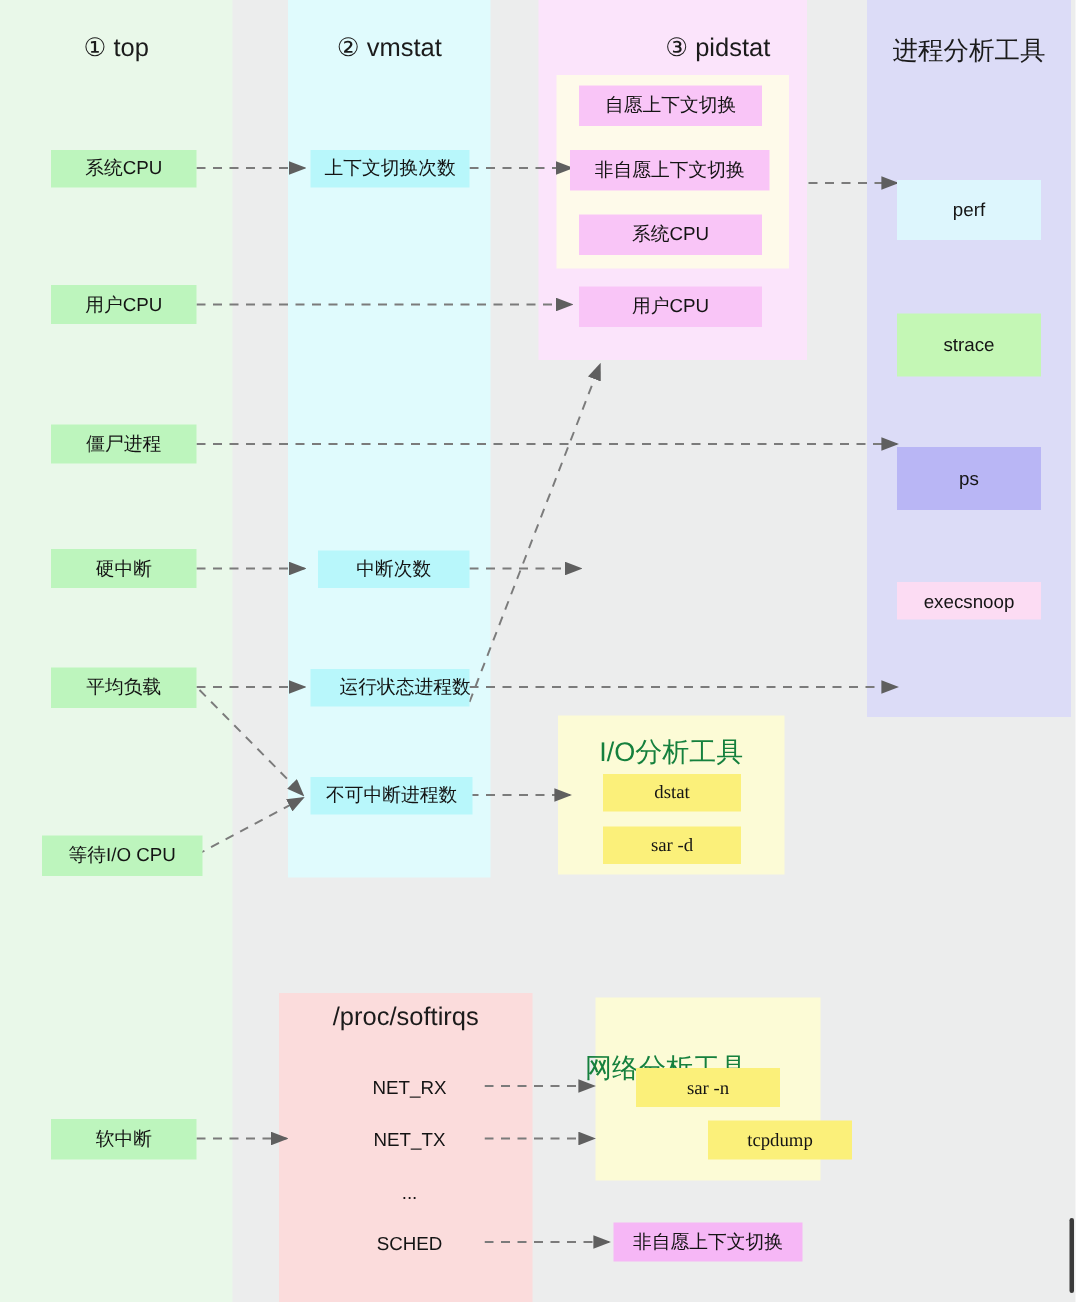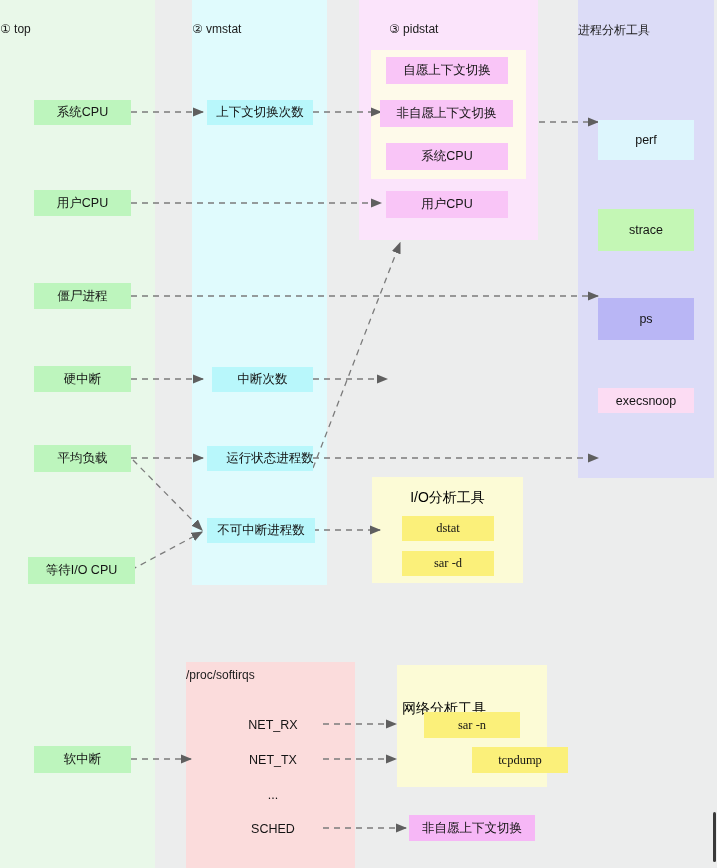--- a/index.html
+++ b/index.html
@@ -7,21 +7,21 @@
   #canvas{position:relative;width:718px;height:868px;background:#eceded;overflow:hidden;}
 
   
   .lane{position:absolute;}
   #lane-top      {left:0;   top:0;   width:155px; height:868px; background:#e9f8e9;}
   #lane-vmstat   {left:192px;top:0;   width:135px; height:585px; background:#e0fbfd;}
   #lane-pidstat  {left:359px;top:0;   width:179px; height:240px; background:#fbe4fb;}
   #lane-tools    {left:578px;top:0;   width:136px; height:478px; background:#dcdcf7;}
   #lane-softirqs {left:186px;top:662px;width:169px;height:206px; background:#fbdcdc;}
 
-  .lane-title{position:absolute;font-size:12px;color:#1b1b1b;white-space:nowrap;}
+  .lane-title{position:absolute;text-align:center;font-size:17px;color:#1b1b1b;white-space:nowrap;}
 
   
   .node{position:absolute;display:flex;align-items:center;justify-content:center;
         font-size:12.5px;color:#141414;white-space:nowrap;box-sizing:border-box;}
   .n-green {background:#bdf5bd;}
   .n-cyan  {background:#b8f7fb;}
   .n-pink  {background:#f9c5f7;}
   .n-lpink {background:#fbdcdc;}
   .n-rose  {background:#fcdede;}
   .n-yellow{background:#fbf07a;font-family:Liberation Serif, serif;}
@@ -29,21 +29,21 @@
   .n-strace{background:#c4f7b5;}
   .n-ps    {background:#b9b6f5;}
   .n-exec  {background:#fcdcf3;}
   .n-magenta{background:#f6b7f6;}
 
   
   .panel{position:absolute;box-sizing:border-box;}
   #panel-pidstat-inner{left:371px;top:50px;width:155px;height:129px;background:#fefaea;}
   #panel-io   {left:372px;top:477px;width:151px;height:106px;background:#fcfbd6;}
   #panel-net  {left:397px;top:665px;width:150px;height:122px;background:#fcfbd6;}
-  .panel-title{position:absolute;text-align:center;font-size:14px;color:#000000;white-space:nowrap;}
+  .panel-title{position:absolute;text-align:center;font-size:18px;color:#15803d;white-space:nowrap;}
 
   
   svg#edges{position:absolute;left:0;top:0;width:718px;height:868px;pointer-events:none;}
   .edge{stroke:#7b7b7b;stroke-width:1.3;stroke-dasharray:6 5;fill:none;}
 
   
   #scroll-hint{position:absolute;right:2px;top:812px;width:3px;height:50px;background:#3a3a3a;border-radius:2px;}
   #right-rule{position:absolute;right:0;top:0;width:1px;height:868px;background:#ffffff;}
 </style>
 </head>

